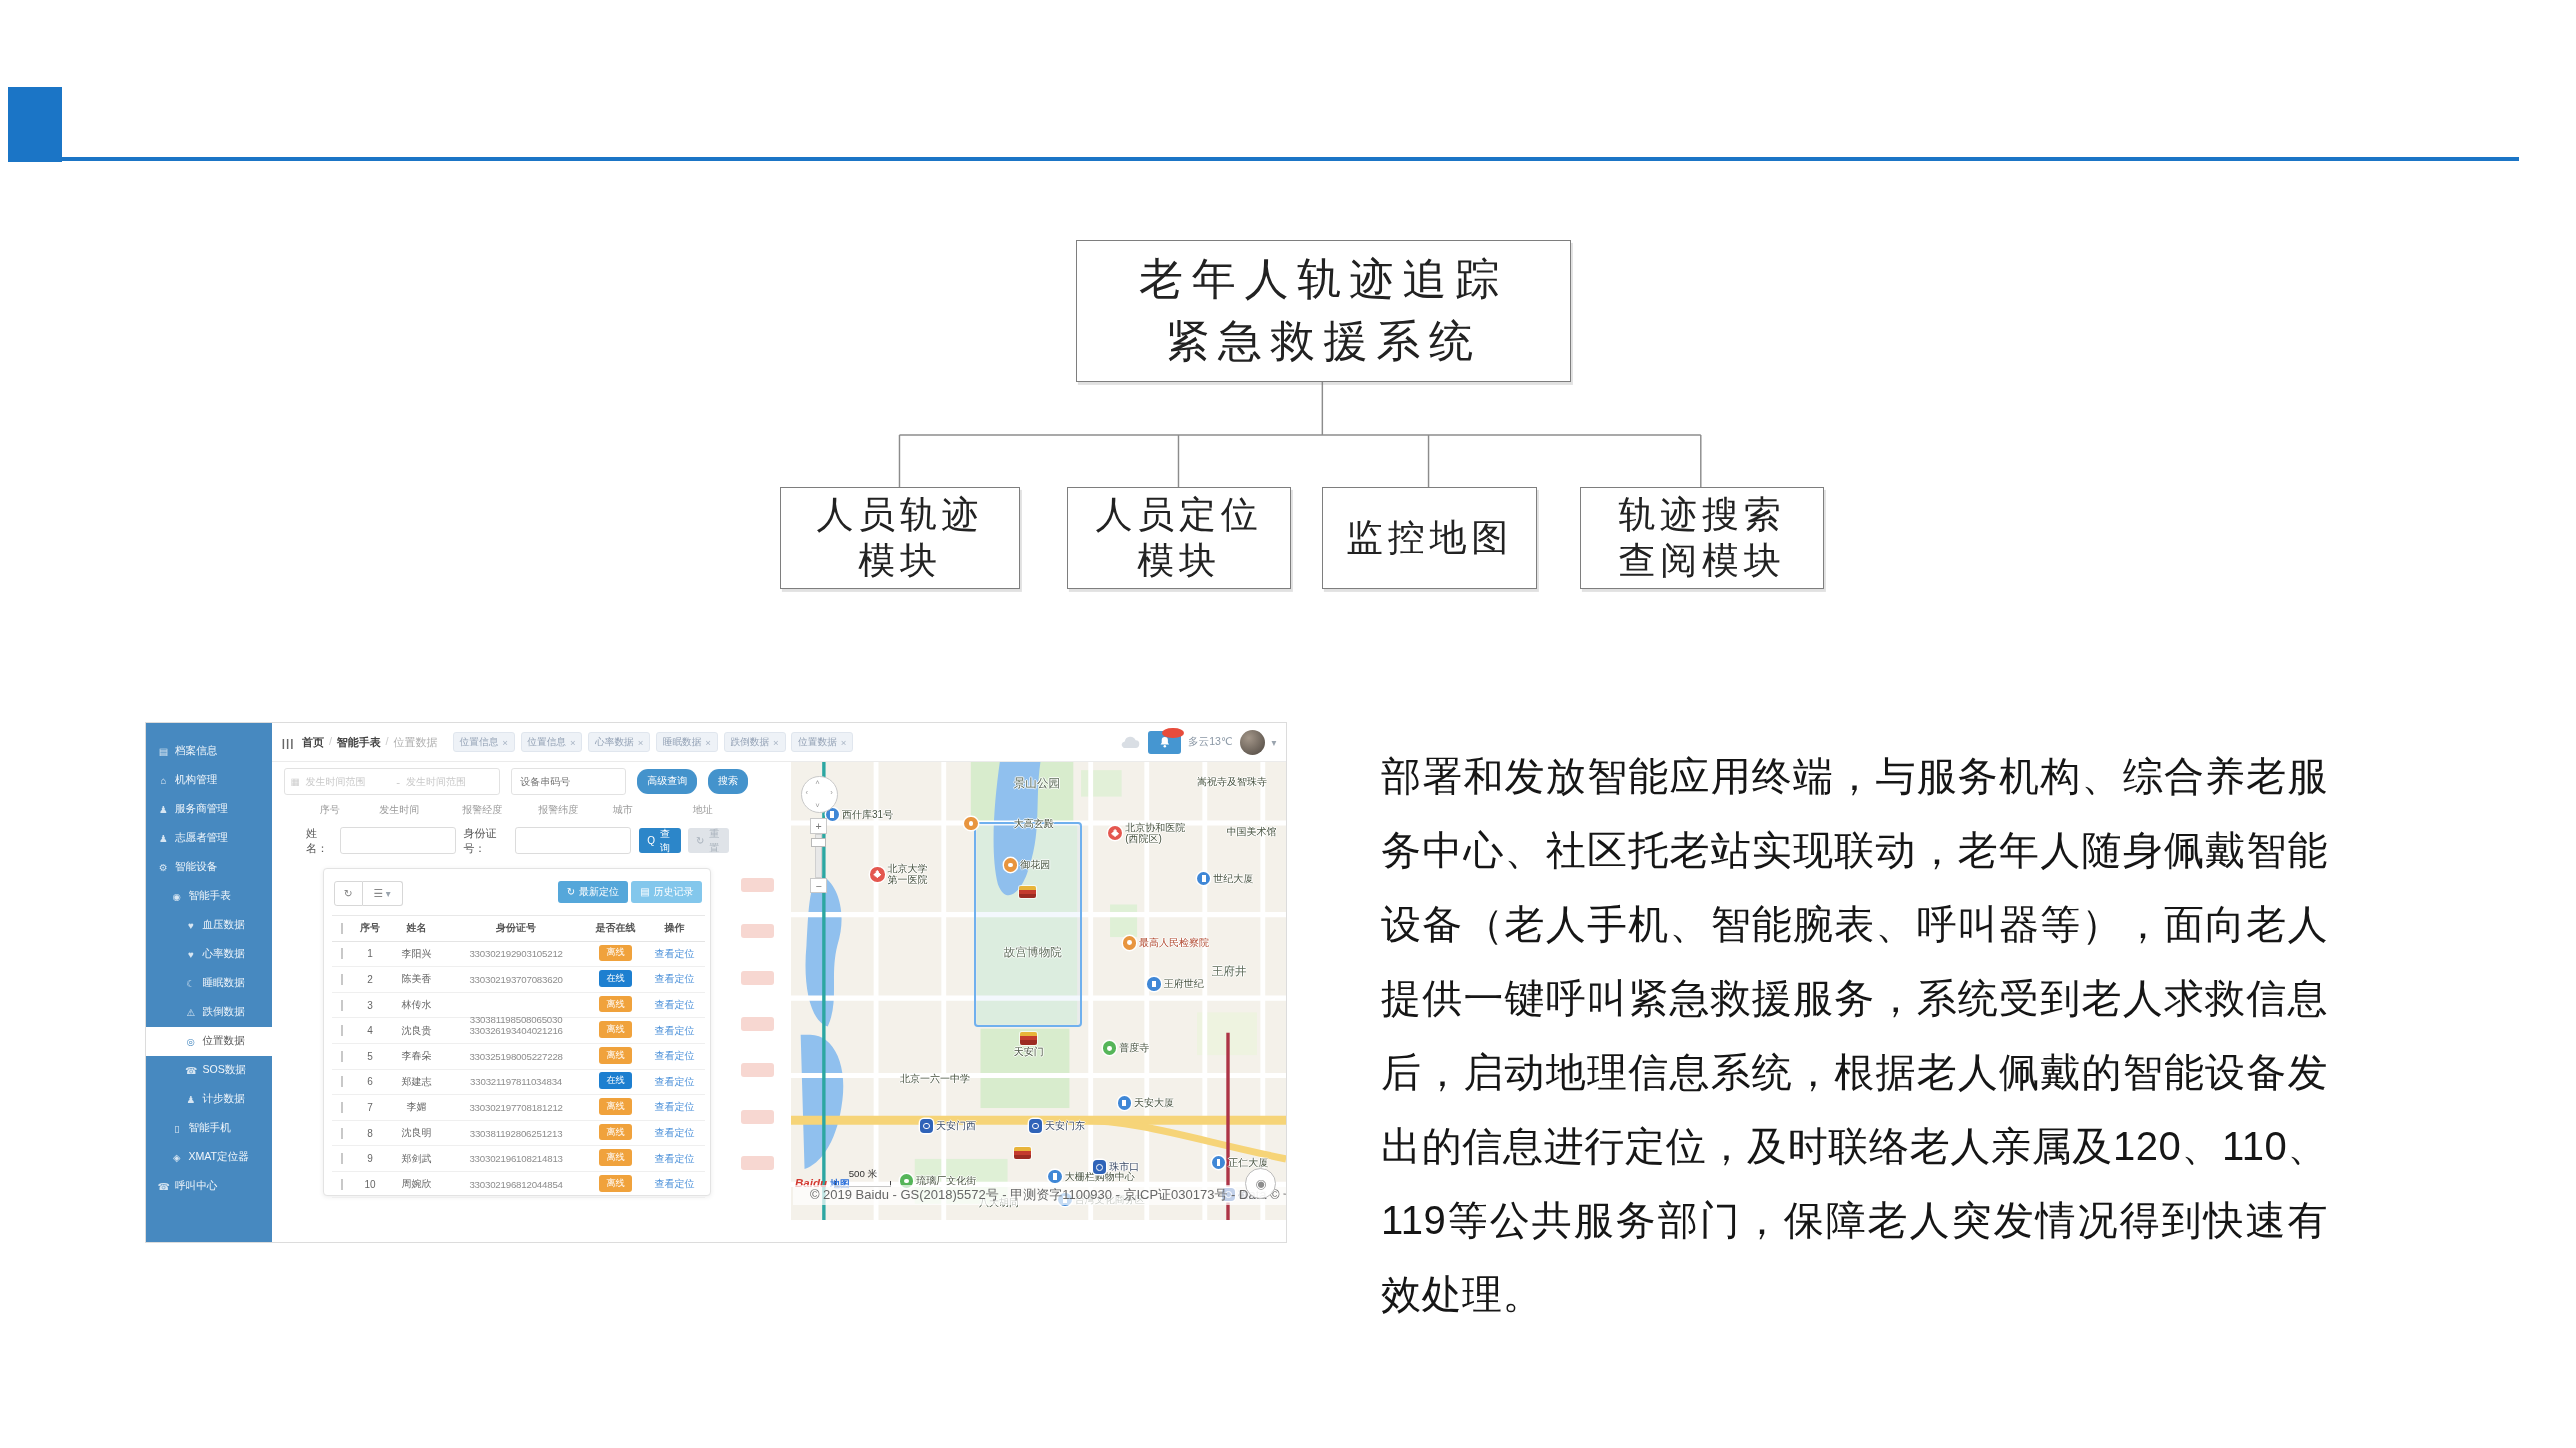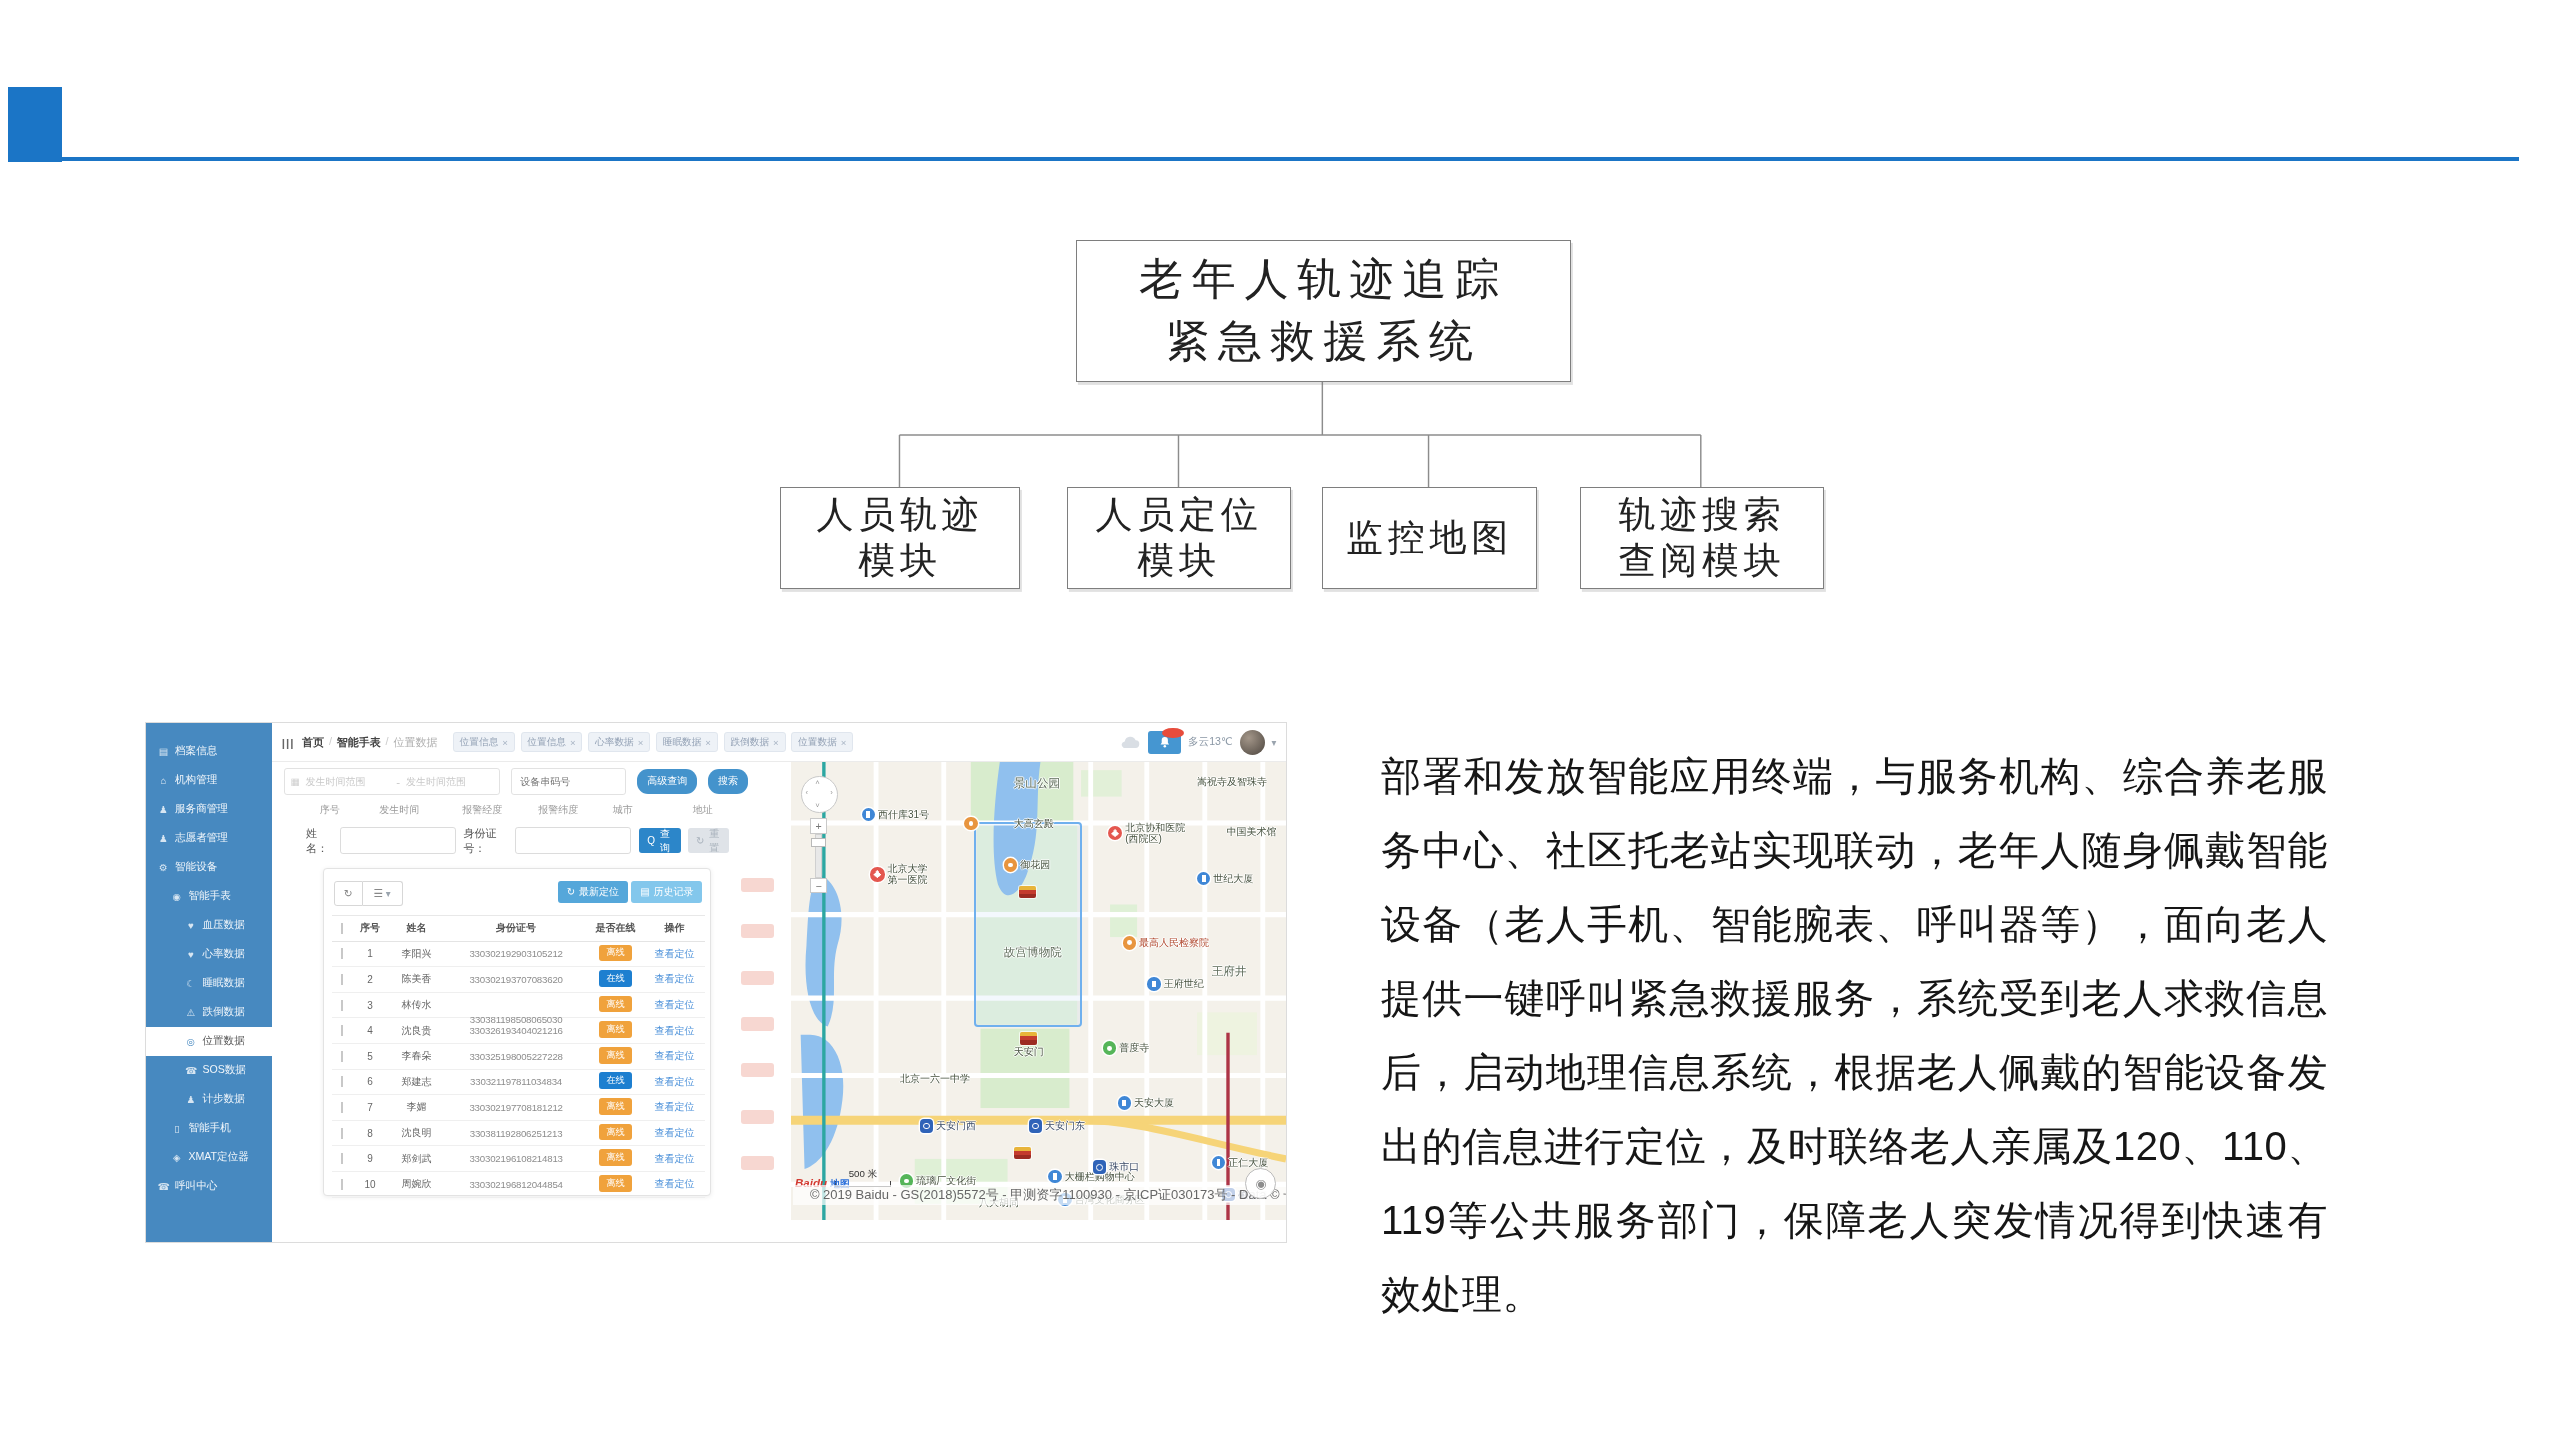--- a/index.html
+++ b/index.html
@@ -488,21 +488,21 @@
         <path d="M298,352 C360,352 420,372 512,390" stroke="#f6d478" stroke-width="7" fill="none"></path>
         <line x1="34" y1="0" x2="34" y2="450" stroke="#2ca7a2" stroke-width="3.5"></line>
         <line x1="452" y1="266" x2="452" y2="450" stroke="#ad3446" stroke-width="3.5"></line>
       </svg>
       <div id="sel-rect"></div>
       <div id="map-pois">
           <div class="poi" style="left: 45%; top: 3%;"><span class="lb lb-plainbig">景山公园</span></div>
           <div class="poi" style="left: 82%; top: 3%;"><span class="lb lb-plain">嵩祝寺及智珠寺</span></div>
           <div class="poi" style="left: 88%; top: 14%;"><span class="lb lb-plain">中国美术馆</span></div>
           <div class="poi" style="left: 35%; top: 12%; gap: 36px;"><span class="m m-attract"></span><span class="lb lb-attract">大高玄殿</span></div>
-          <div class="poi" style="left: 7%; top: 10%; padding-left: 36px;"><span class="m m-office"></span><span class="lb lb-office">西什库31号</span></div>
+          <div class="poi" style="left: 7%; top: 10%;"><span class="m m-office"></span><span class="lb lb-office">西什库31号</span></div>
           <div class="poi" style="left: 16%; top: 22%;"><span class="m m-hosp">+</span><span class="lb lb-hosp">北京大学
 第一医院</span></div>
           <div class="poi" style="left: 43%; top: 21%;"><span class="m m-attract"></span><span class="lb lb-attract">御花园</span></div>
           <div class="poi" style="left: 64%; top: 13%;"><span class="m m-hosp">+</span><span class="lb lb-hosp">北京协和医院
 (西院区)</span></div>
           <div class="poi" style="left: 82%; top: 24%;"><span class="m m-office"></span><span class="lb lb-office">世纪大厦</span></div>
           <div class="poi v" style="left: 46%; top: 27%;"><span class="m m-palace"></span></div>
           <div class="poi" style="left: 43%; top: 40%;"><span class="lb lb-plainbig">故宫博物院</span></div>
           <div class="poi" style="left: 67%; top: 38%;"><span class="m m-attract"></span><span class="lb lb-redlbl">最高人民检察院</span></div>
           <div class="poi" style="left: 85%; top: 44%;"><span class="lb lb-plainbig">王府井</span></div>

